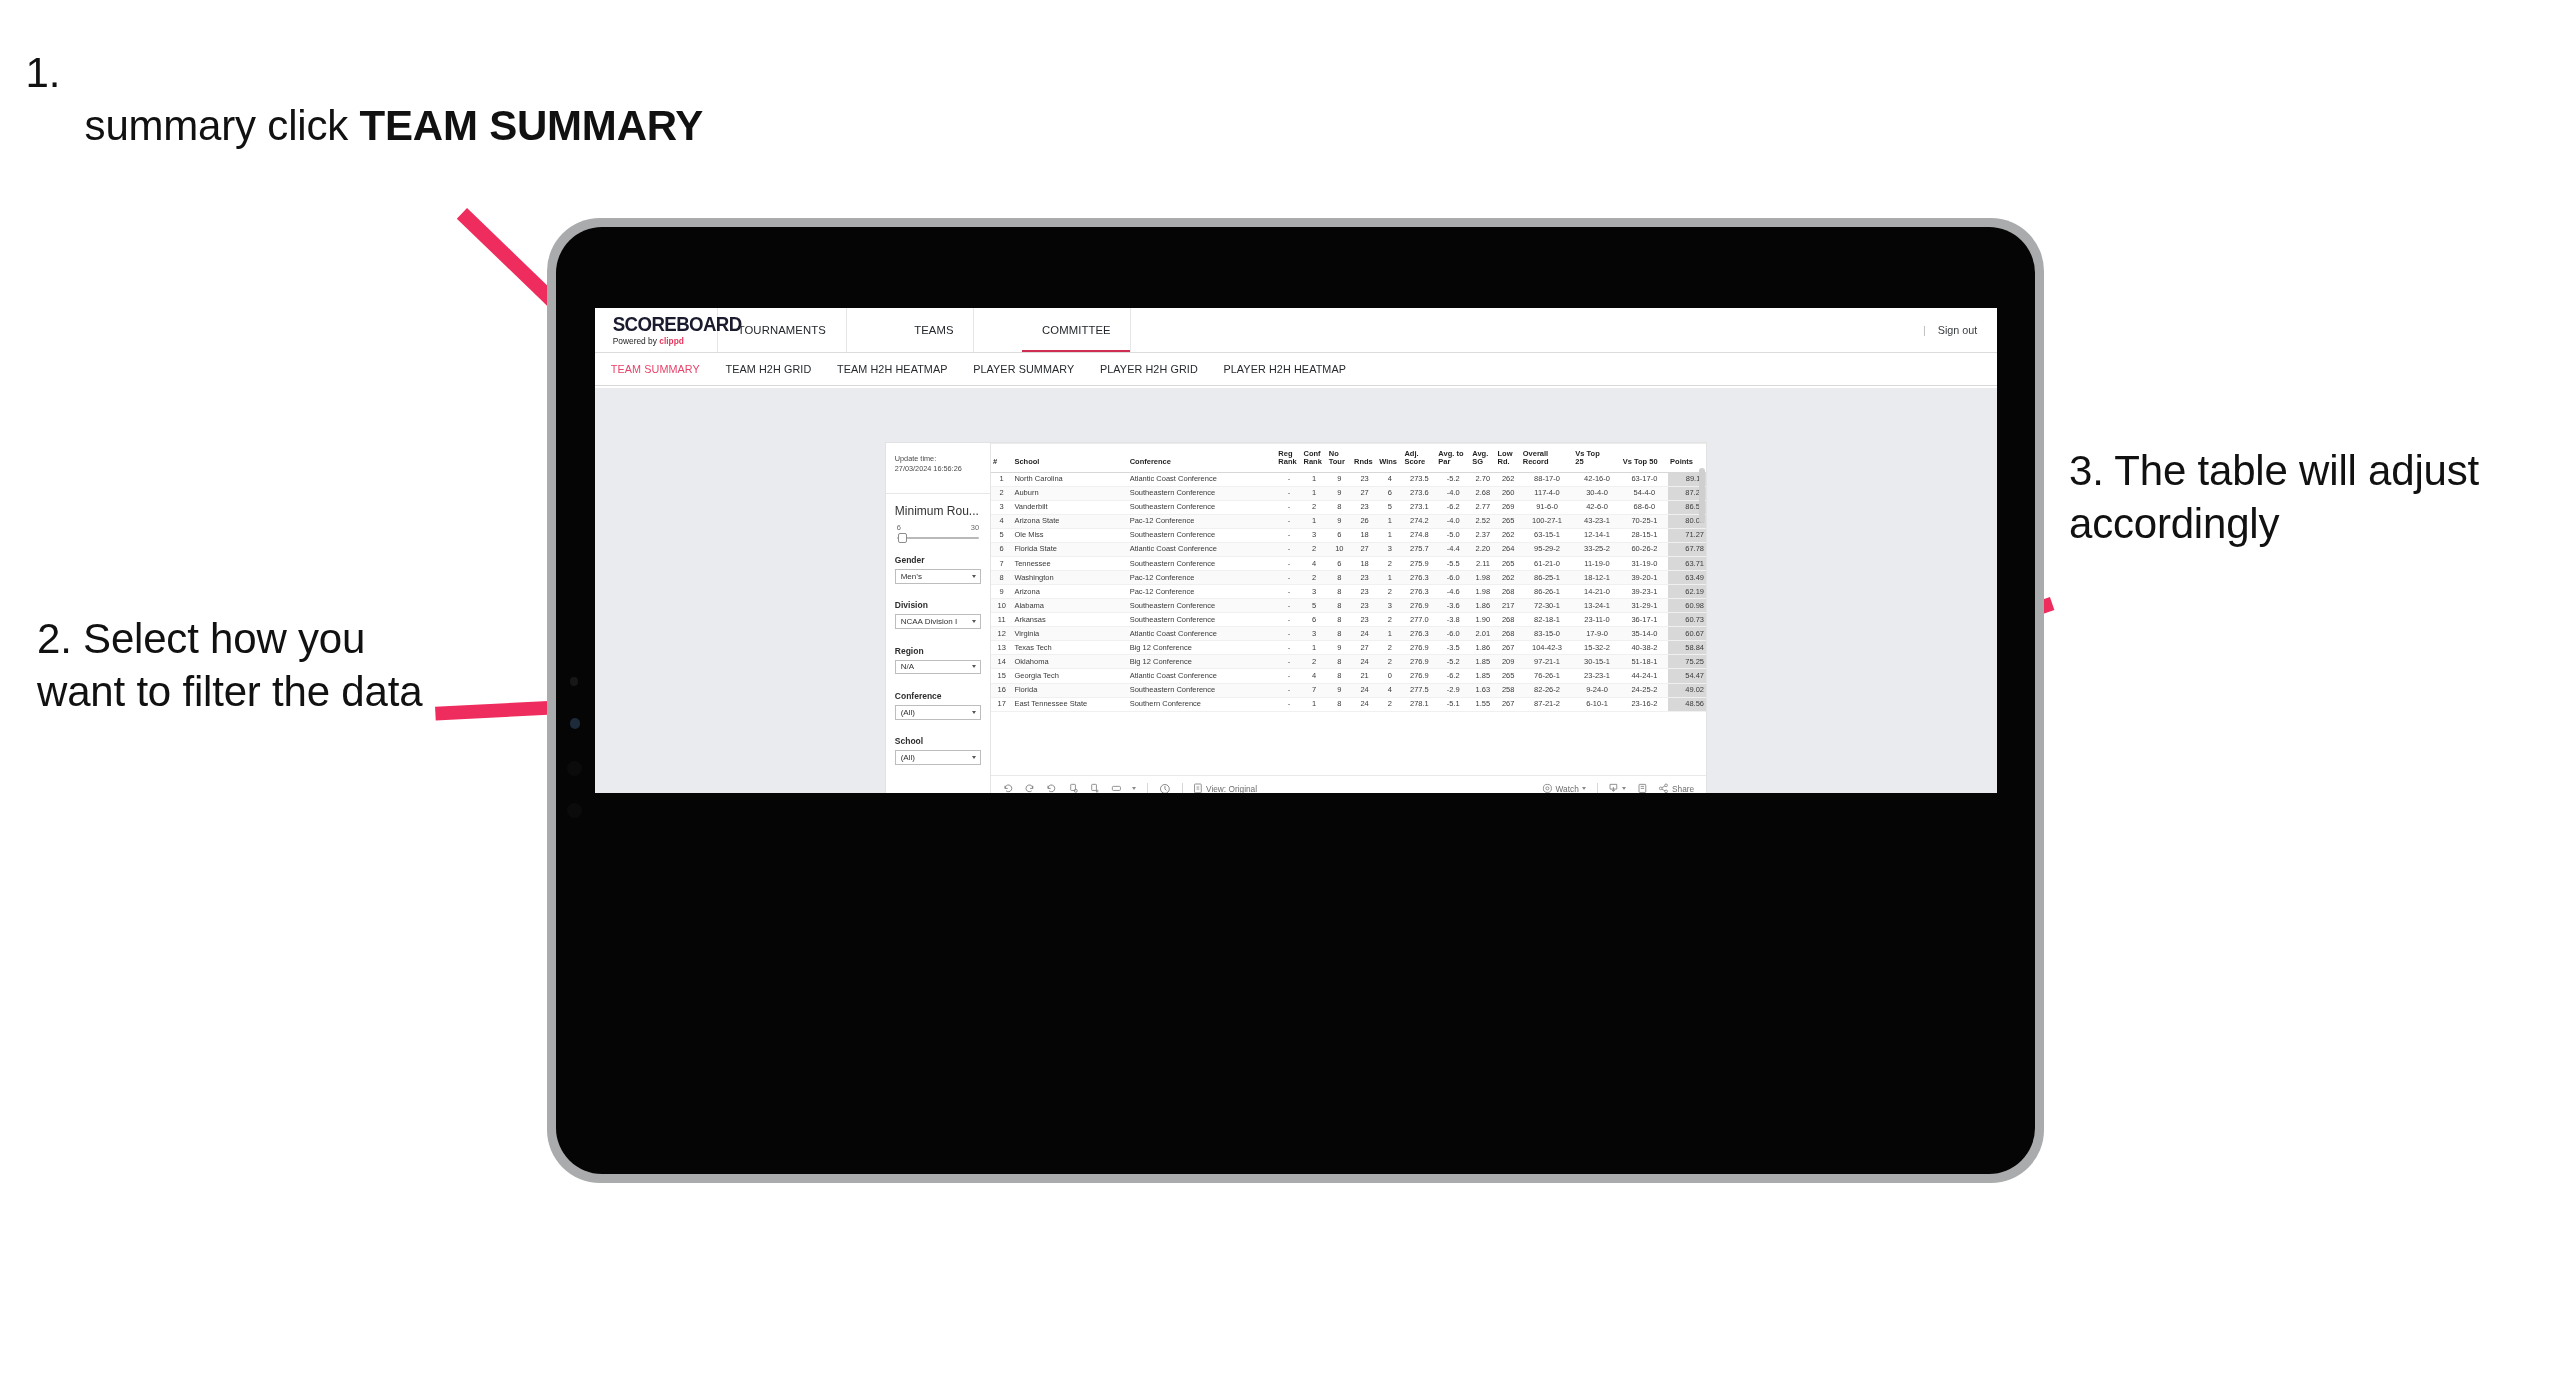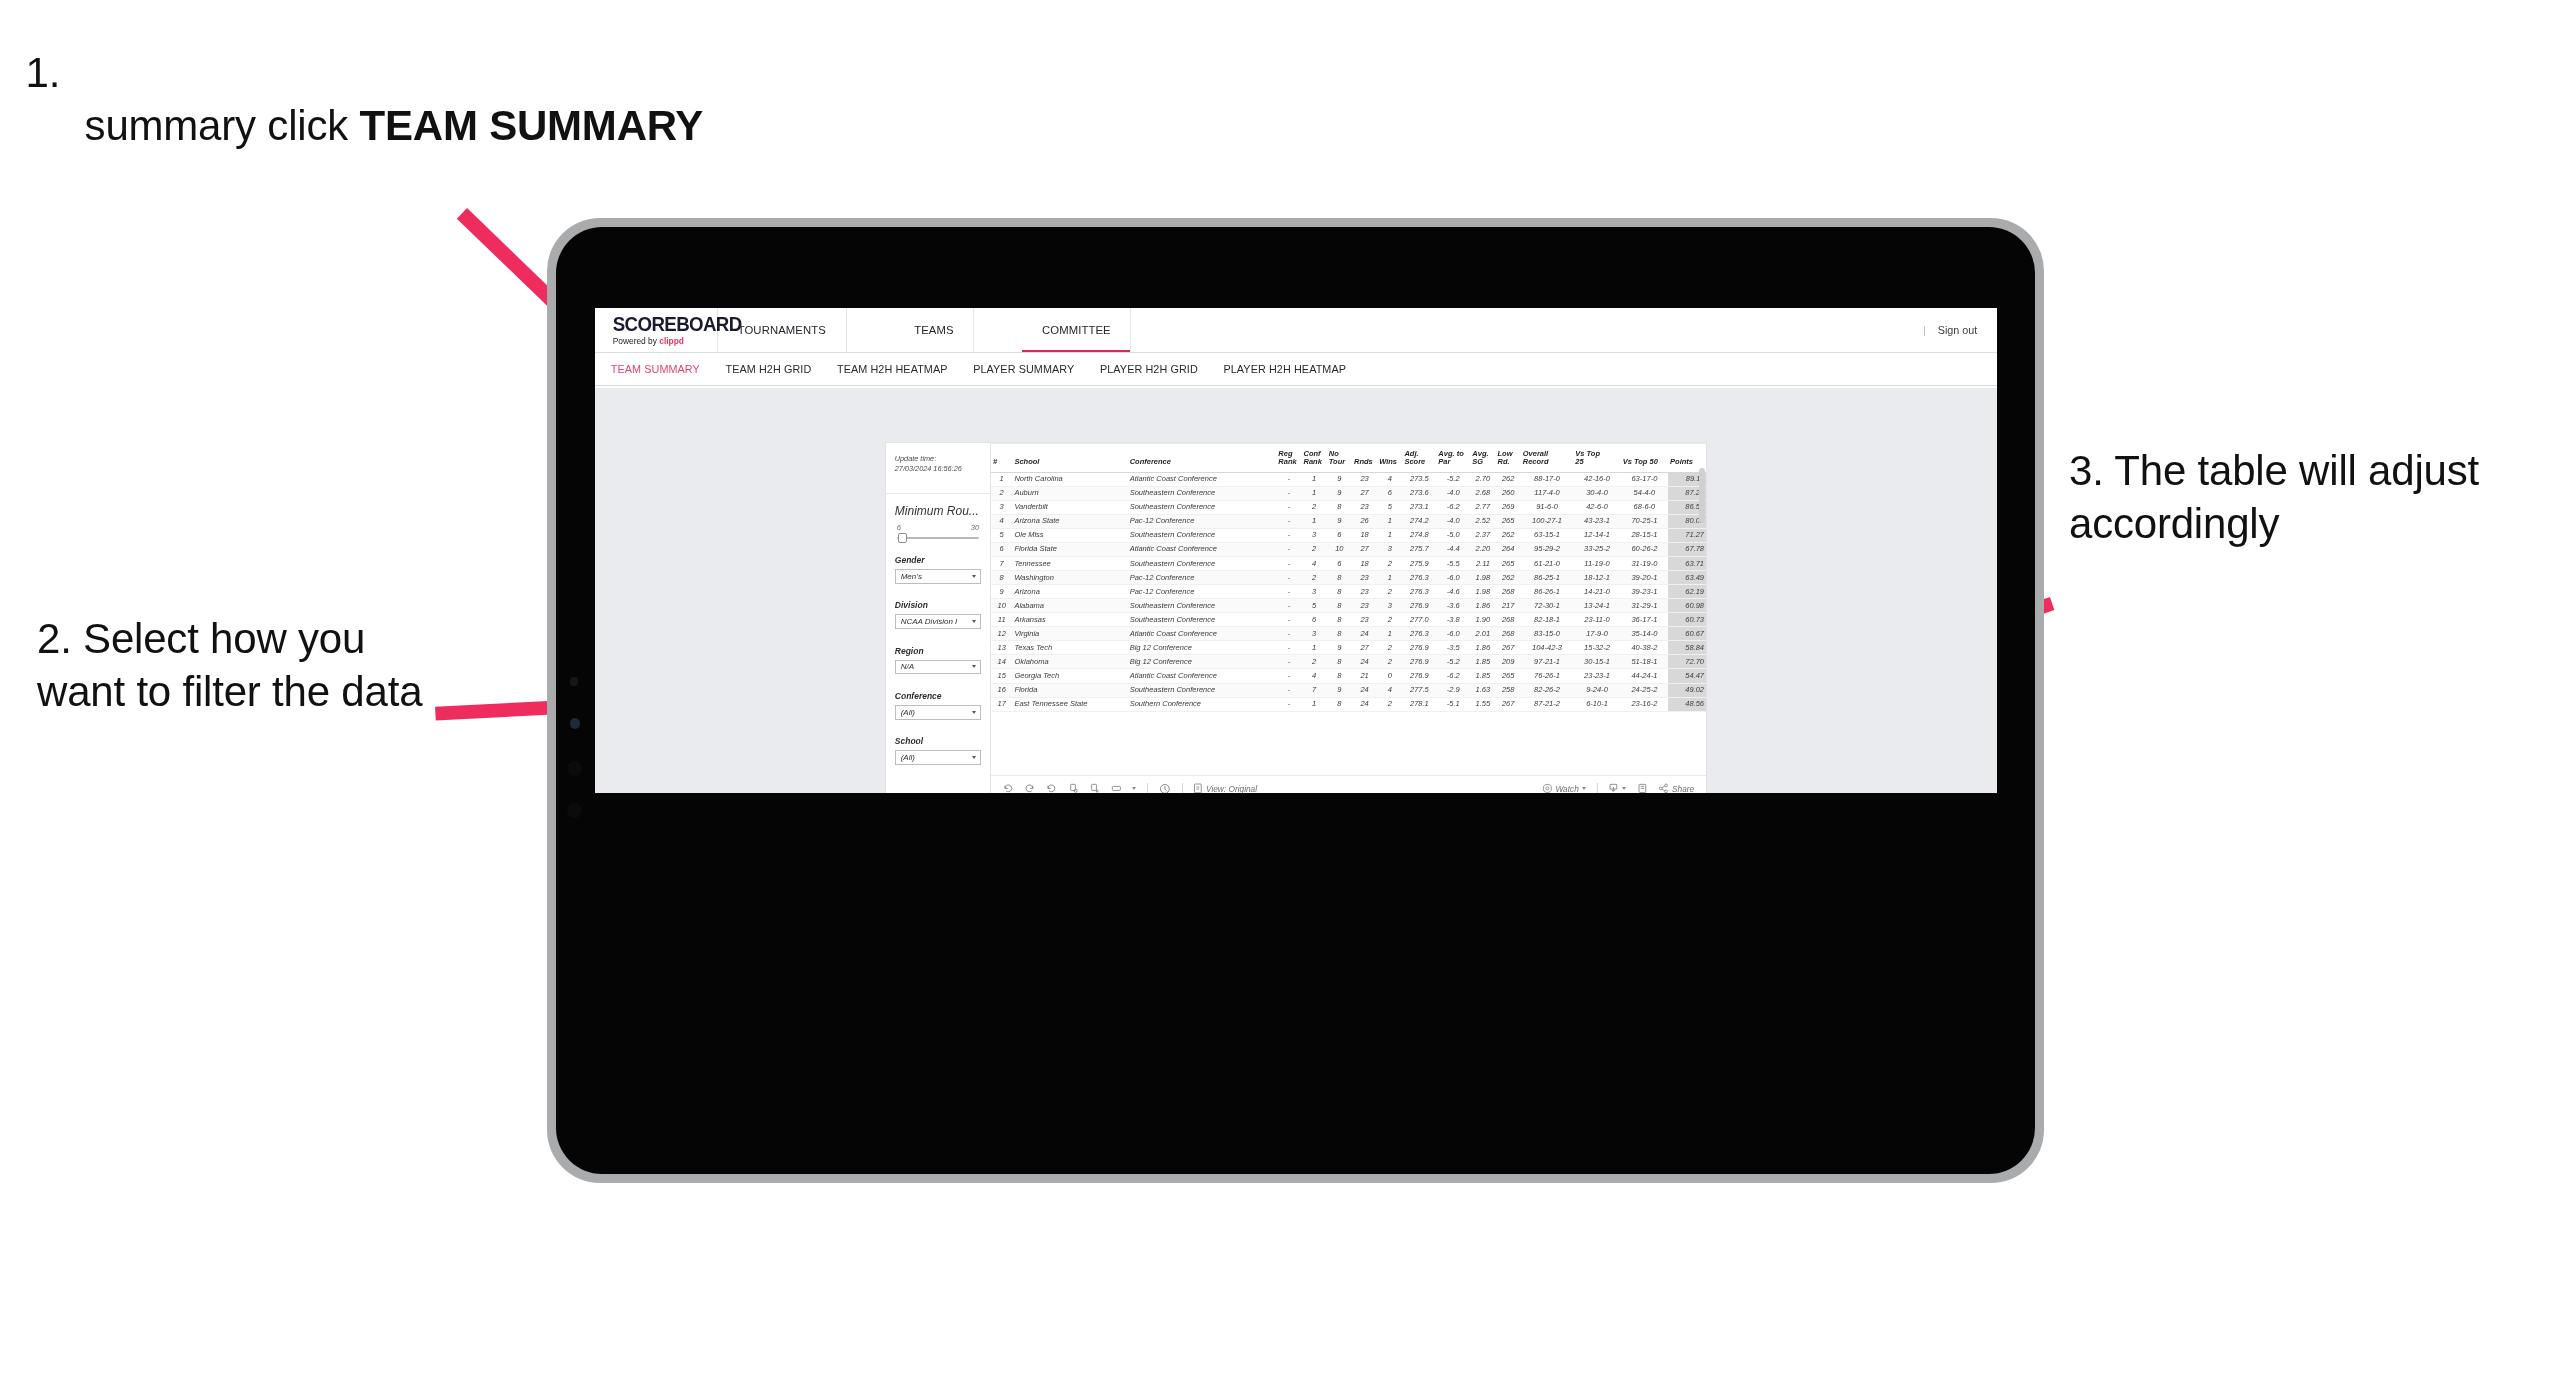--- a/index.html
+++ b/index.html
@@ -129,21 +129,20 @@
     padding-top: 55px;
   }
 
   
   .viz {
     width: 820px;
     background: #ffffff;
     display: flex; flex-direction: column;
     box-shadow: 0 0 0 1px #e2e2e2;
     height: 358px;
-    font-style: italic;
   }
   .viz-main { display: flex; flex: 1; min-height: 0; }
   .viz-side {
     width: 105px;
     border-right: 1px solid #e4e4e4;
     display: flex; flex-direction: column;
     flex-shrink: 0;
   }
   .update-box {
     padding: 10.8px 8.8px 9.8px 8.8px;
@@ -670,21 +669,21 @@
                       <td class="num">8</td>
                       <td class="num">24</td>
                       <td class="num">2</td>
                       <td class="num">276.9</td>
                       <td class="num">-5.2</td>
                       <td class="num">1.85</td>
                       <td class="num">209</td>
                       <td class="num">97-21-1</td>
                       <td class="num">30-15-1</td>
                       <td class="num">51-18-1</td>
-                      <td class="pts">72.70</td>
+                      <td class="pts">75.25</td>
                     </tr>
                     <tr>
                       <td class="num">15</td>
                       <td>Georgia Tech</td>
                       <td>Atlantic Coast Conference</td>
                       <td class="num">-</td>
                       <td class="num">4</td>
                       <td class="num">8</td>
                       <td class="num">21</td>
                       <td class="num">0</td>

